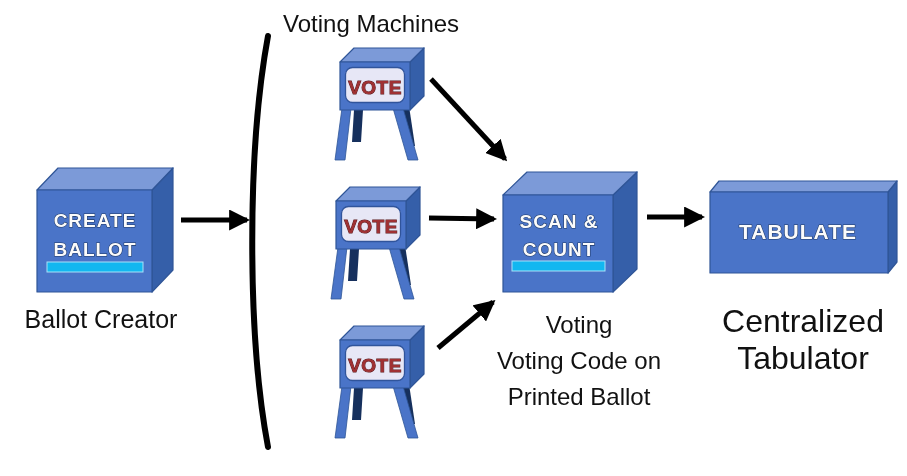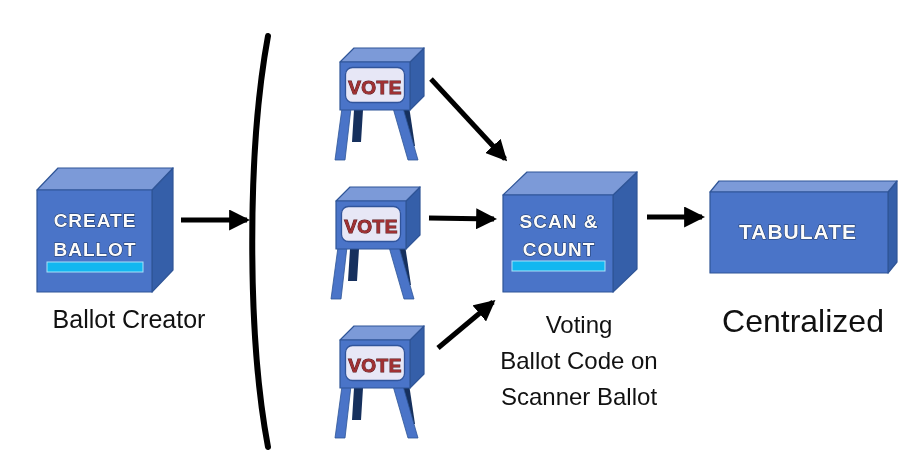--- a/index.html
+++ b/index.html
@@ -54,21 +54,21 @@
   .brace { stroke: #000000; stroke-width: 6; fill: none; stroke-linecap: round; }
 
   
   .caption {
     position: absolute;
     color: #111111;
     text-align: center;
     white-space: nowrap;
   }
   .group-label { left: 283px; top: 10px; font-size: 24px; text-align: left; }
-  .cap-ballot-creator { left: 18px;  top: 305px; width: 166px; font-size: 25px; margin-left: 28px; }
+  .cap-ballot-creator { left: 18px;  top: 305px; width: 166px; font-size: 25px; }
   .cap-scanner        { left: 479px; top: 307px; width: 200px; font-size: 24px; line-height: 36px; }
   .cap-tabulator      { left: 703px; top: 303px; width: 200px; font-size: 32px; line-height: 37px; }
 </style>
 </head>
 <body>
 
 <div id="canvas">
 
   <svg id="scene" width="907" height="476" viewBox="0 0 907 476" xmlns="http://www.w3.org/2000/svg">
 
@@ -123,26 +123,28 @@
     </g>
 
     <g>
       <polygon class="face-side" points="888,192 897,181 897,262 888,273"></polygon>
       <polygon class="face-top" points="710,192 888,192 897,181 719,181"></polygon>
       <rect class="face-front" x="710" y="192" width="178" height="81"></rect>
       <text class="box-label box-label-wide" x="798" y="239">TABULATE</text>
     </g>
   </svg>
 
+  <div class="caption group-label">Voting Machines</div>
 
   <div class="caption cap-ballot-creator">Ballot Creator</div>
 
   <div class="caption cap-scanner">
     <div>Voting</div>
-    <div>Ballot Code on</div>
-    <div>Scanner Ballot</div>
+    <div>Voting Code on</div>
+    <div>Printed Ballot</div>
   </div>
 
   <div class="caption cap-tabulator">
     <div>Centralized</div>
+    <div>Tabulator</div>
   </div>
 
 </div>
 
 </body></html>

